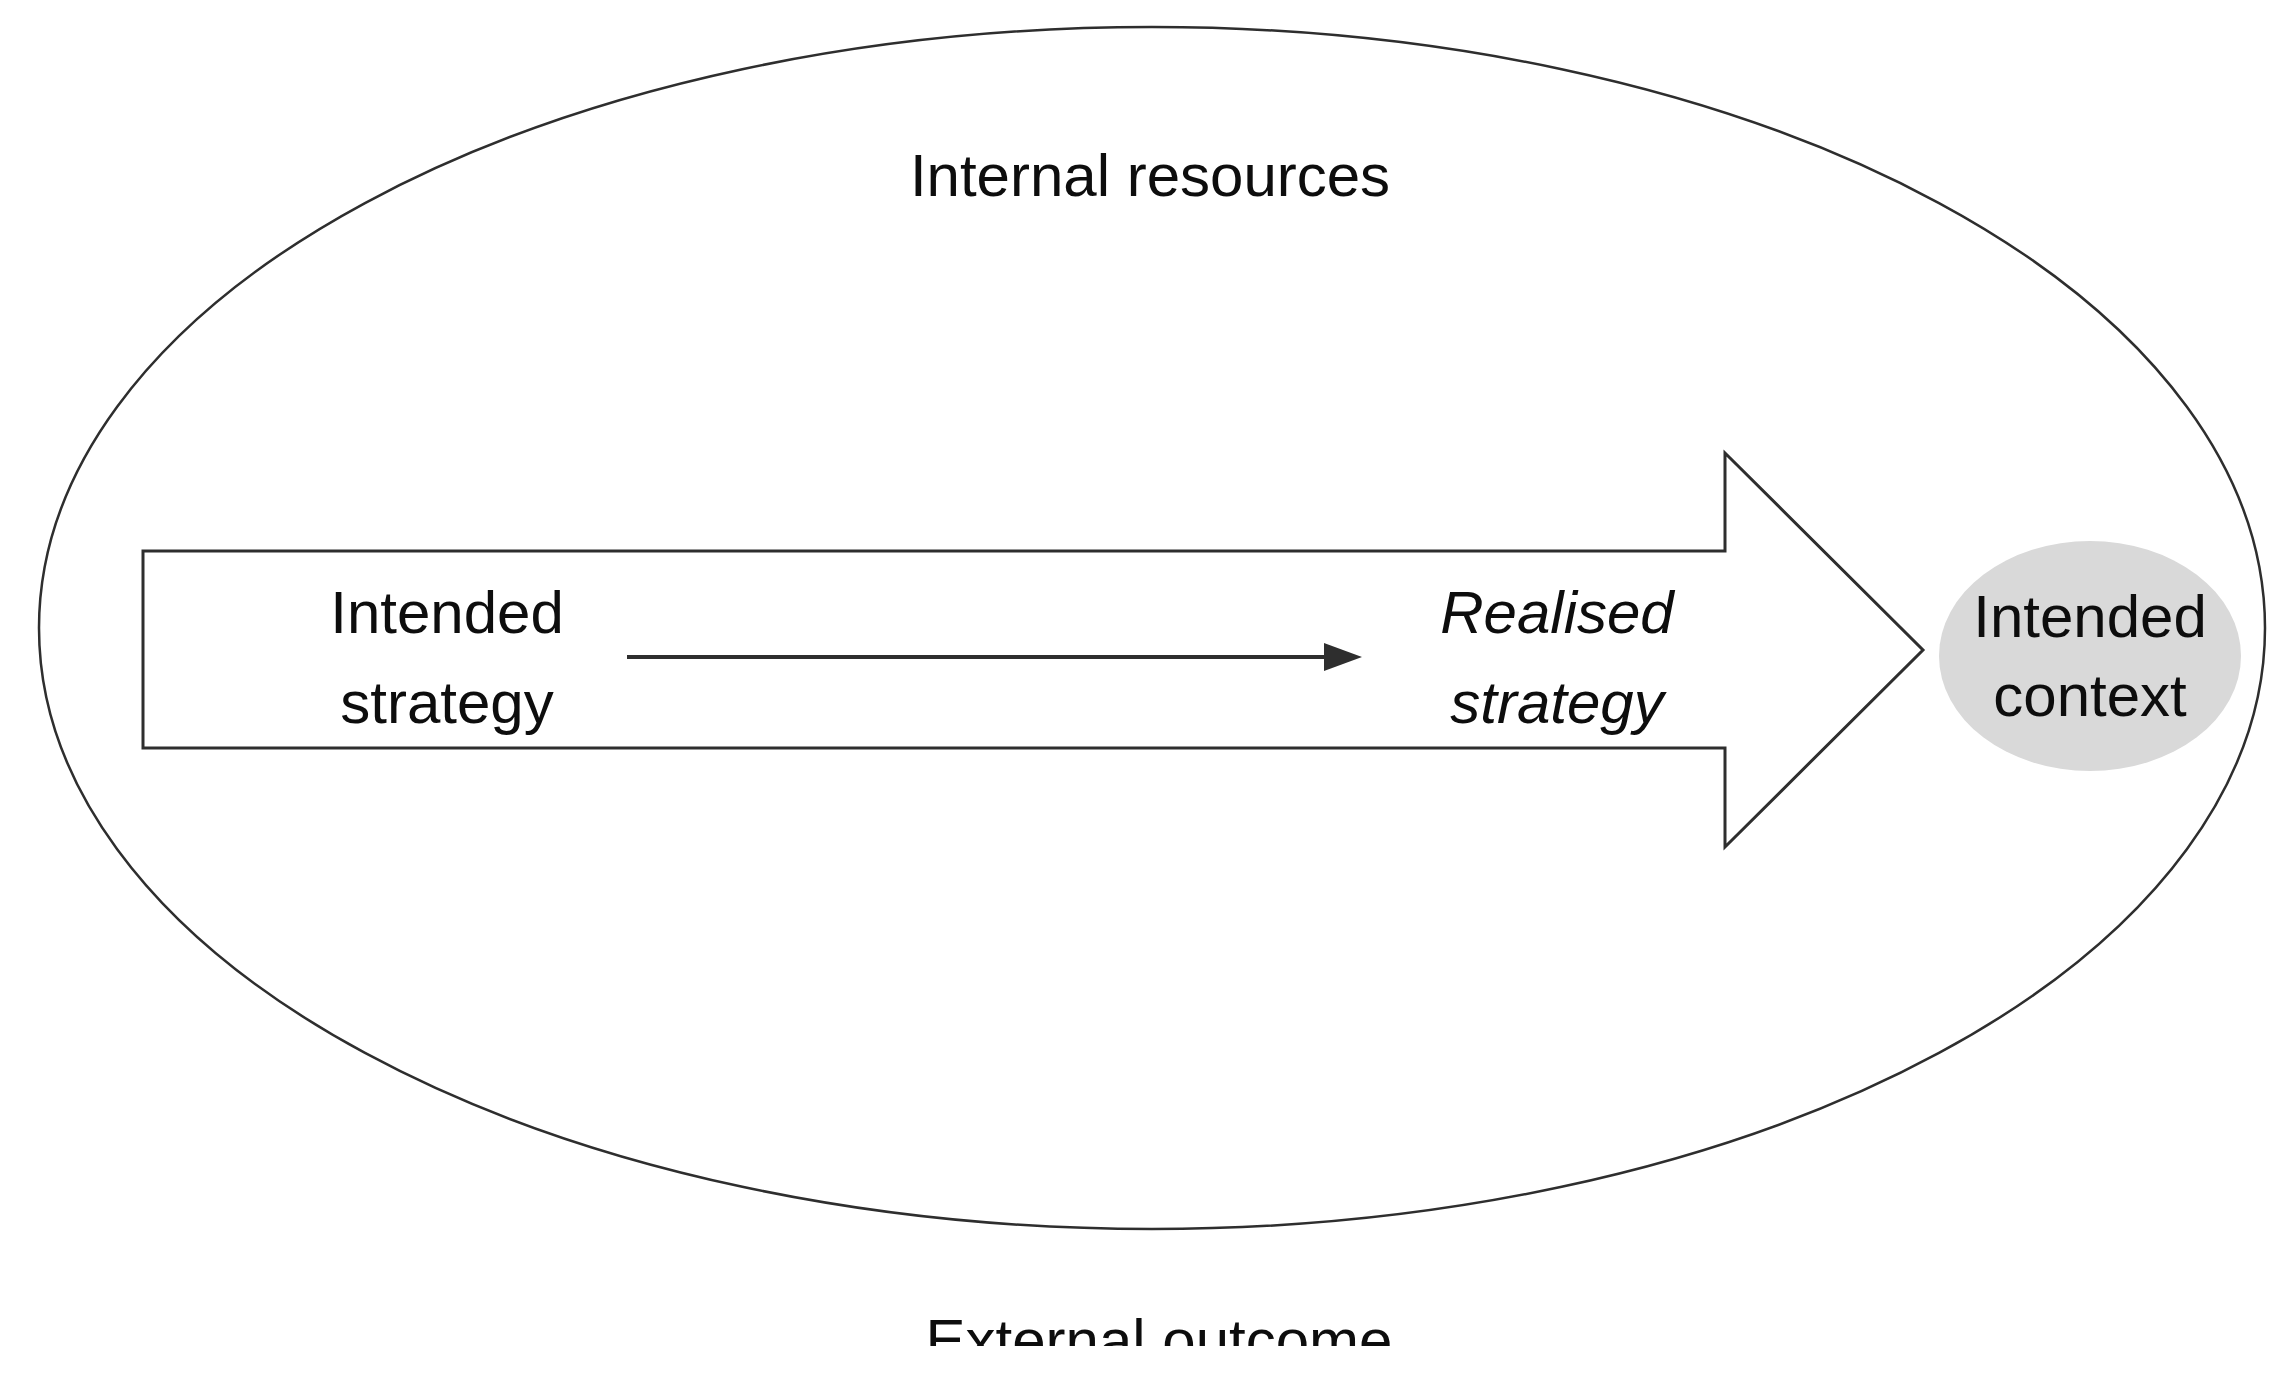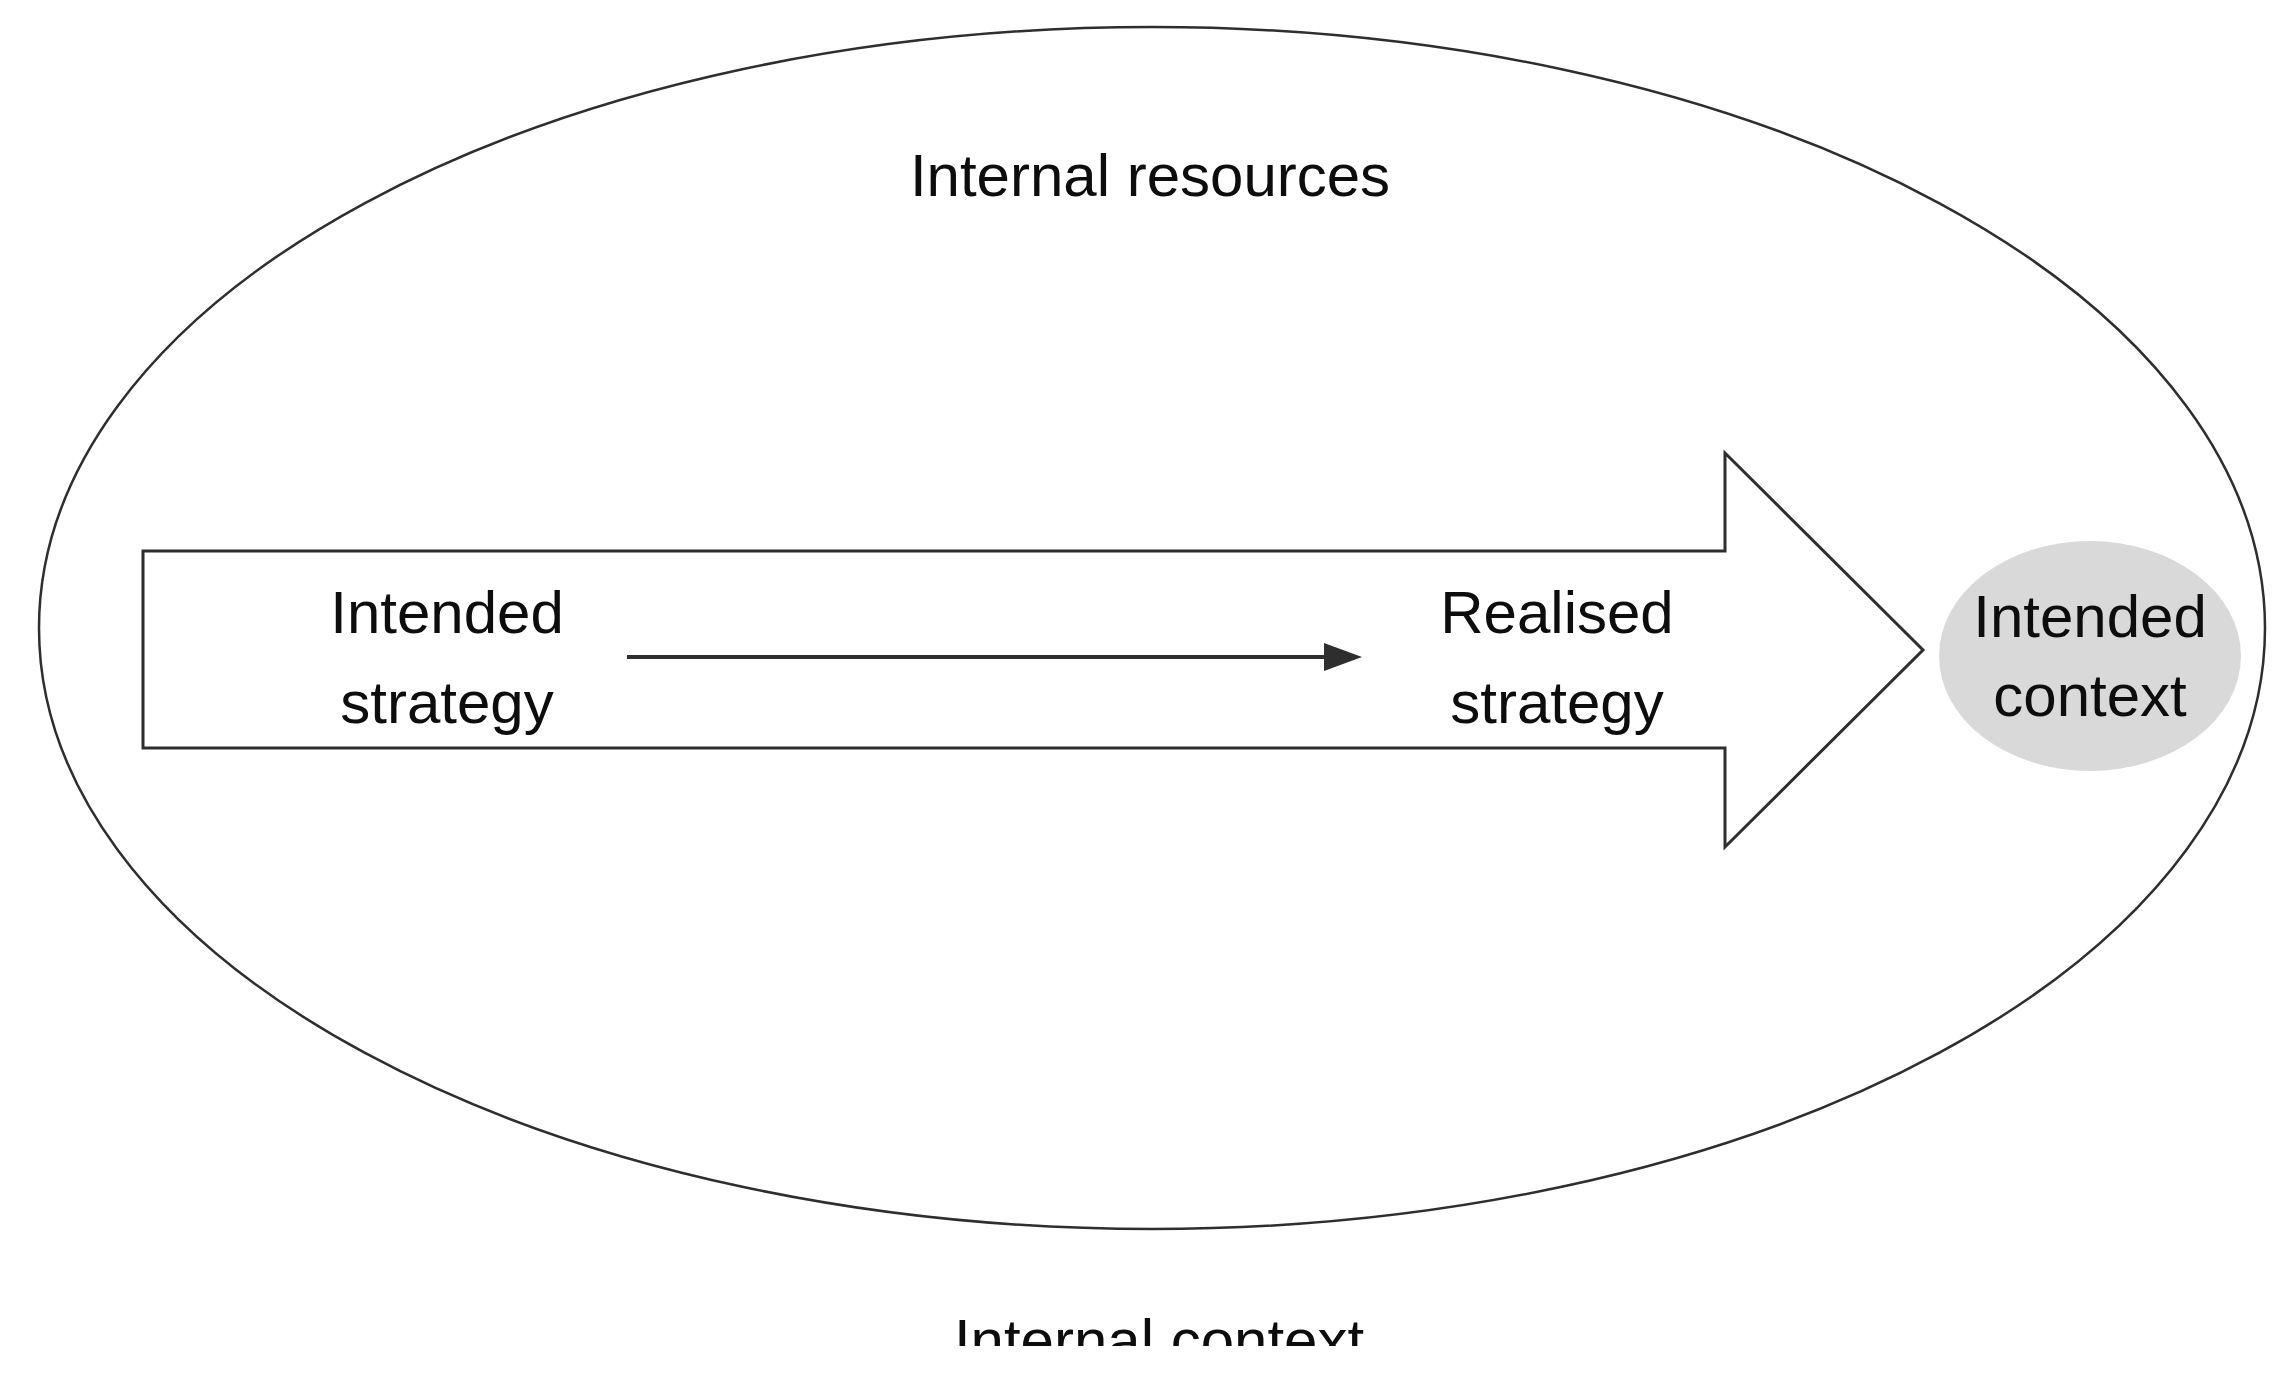--- a/index.html
+++ b/index.html
@@ -29,21 +29,21 @@
     text-align: center;
     font-size: 60px;
     line-height: 1.5;
     color: #0d0d0d;
     white-space: nowrap;
   }
   .label .line { display: block; }
 
   .label-internal   { left: 1150px; top: 176px; }
   .label-intended   { left: 447px;  top: 658px; }
-  .label-realised   { left: 1557px; top: 658px; }
+  .label-realised   { left: 1557px; top: 658px; font-style: italic; }
   .label-outcome    { left: 2090px; top: 656px; line-height: 1.32; }
   .label-external   { left: 1159px; top: 1341px; }
 </style>
 </head>
 <body>
 
 <div class="stage">
 
   <svg class="shapes" viewBox="0 0 2296 1400" xmlns="http://www.w3.org/2000/svg">
 
@@ -67,15 +67,15 @@
   <div class="label label-realised">
     <span class="line">Realised</span>
     <span class="line">strategy</span>
   </div>
 
   <div class="label label-outcome">
     <span class="line">Intended</span>
     <span class="line">context</span>
   </div>
 
-  <div class="label label-external">Internal context</div>
+  <div class="label label-external">External outcome</div>
 
 </div>
 
 </body></html>

